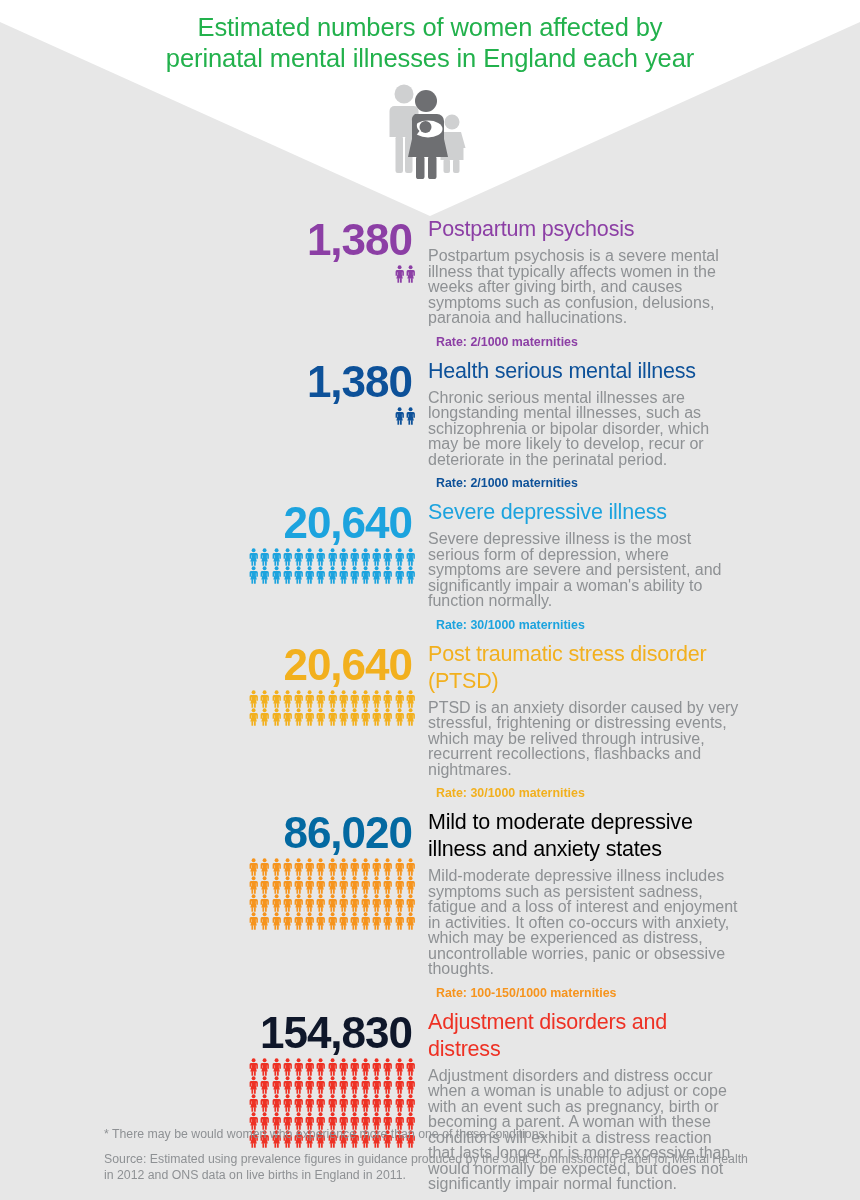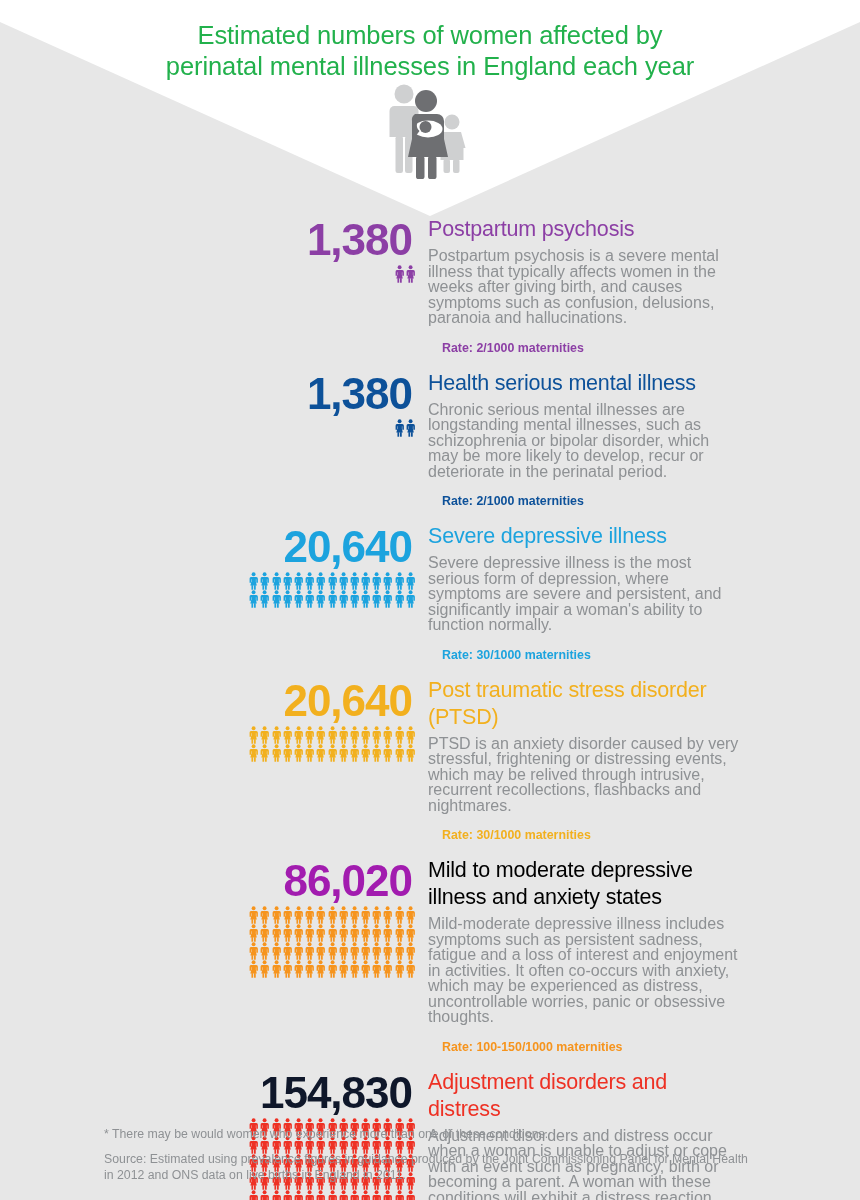--- a/index.html
+++ b/index.html
@@ -29,21 +29,21 @@
     height: 220px;
   }
   .chevron {
     position: absolute;
     top: 0; left: 0;
     width: 860px;
     height: 220px;
   }
   #title-wrap {
     position: absolute;
-    top: 20px; left: 0;
+    top: 12px; left: 0;
     width: 860px;
     text-align: center;
     z-index: 3;
   }
   #title-wrap .line {
     display: block;
     color: #22b14c;
     font-size: 25.5px;
     line-height: 31px;
     font-weight: 400;
@@ -128,21 +128,21 @@
   .cond-desc {
     font-size: 16px;
     line-height: 15.5px;
     color: #8e9194;
     margin: 0 0 3px 0;
   }
   .cond-rate {
     font-size: 12.4px;
     line-height: 16px;
     font-weight: bold;
-    margin: 14px;
+    margin: 8px;
   }
 
   
   #footer {
     position: absolute;
     left: 104px;
     top: 1126px;
     width: 650px;
   }
   #footer p {
@@ -762,21 +762,21 @@
           </span>
         </div>
         <div class="rightcol">
           <p class="cond-title" style="color: rgb(242, 176, 30);">Post traumatic stress disorder (PTSD)</p>
           <p class="cond-desc">PTSD is an anxiety disorder caused by very stressful, frightening or distressing events, which may be relived through intrusive, recurrent recollections, flashbacks and nightmares.</p>
           <p class="cond-rate" style="color: rgb(242, 176, 30);">Rate: 30/1000 maternities</p>
         </div>
       </div>
       <div class="row">
         <div class="leftcol">
-          <span class="bignum" style="color: #a21caf;">86,020</span>
+          <span class="bignum" style="color: #0369a1;">86,020</span>
           <span class="pictos">
             <span class="picto-row"><span class="picto"><svg viewBox="0 0 16 26">
                   <g fill="#f6941d">
                     <circle cx="8" cy="3.2" r="2.8"></circle>
                     <path d="M4.2,7.2 h7.6 a2.4,2.4 0 0 1 2.4,2.4 v6.0 h-2.3 v-5.0 h-0.6 v5.0 h-6.2 v-5.0 h-0.6 v5.0 h-2.3 v-6.0 a2.4,2.4 0 0 1 2.0,-2.4 z"></path>
                     <path d="M4.6,14.4 h6.8 l1.3,5.0 h-9.4 z"></path>
                     <rect x="4.9" y="19.0" width="2.5" height="6.6"></rect>
                     <rect x="8.6" y="19.0" width="2.5" height="6.6"></rect>
                   </g>
                 </svg></span><span class="picto"><svg viewBox="0 0 16 26">

